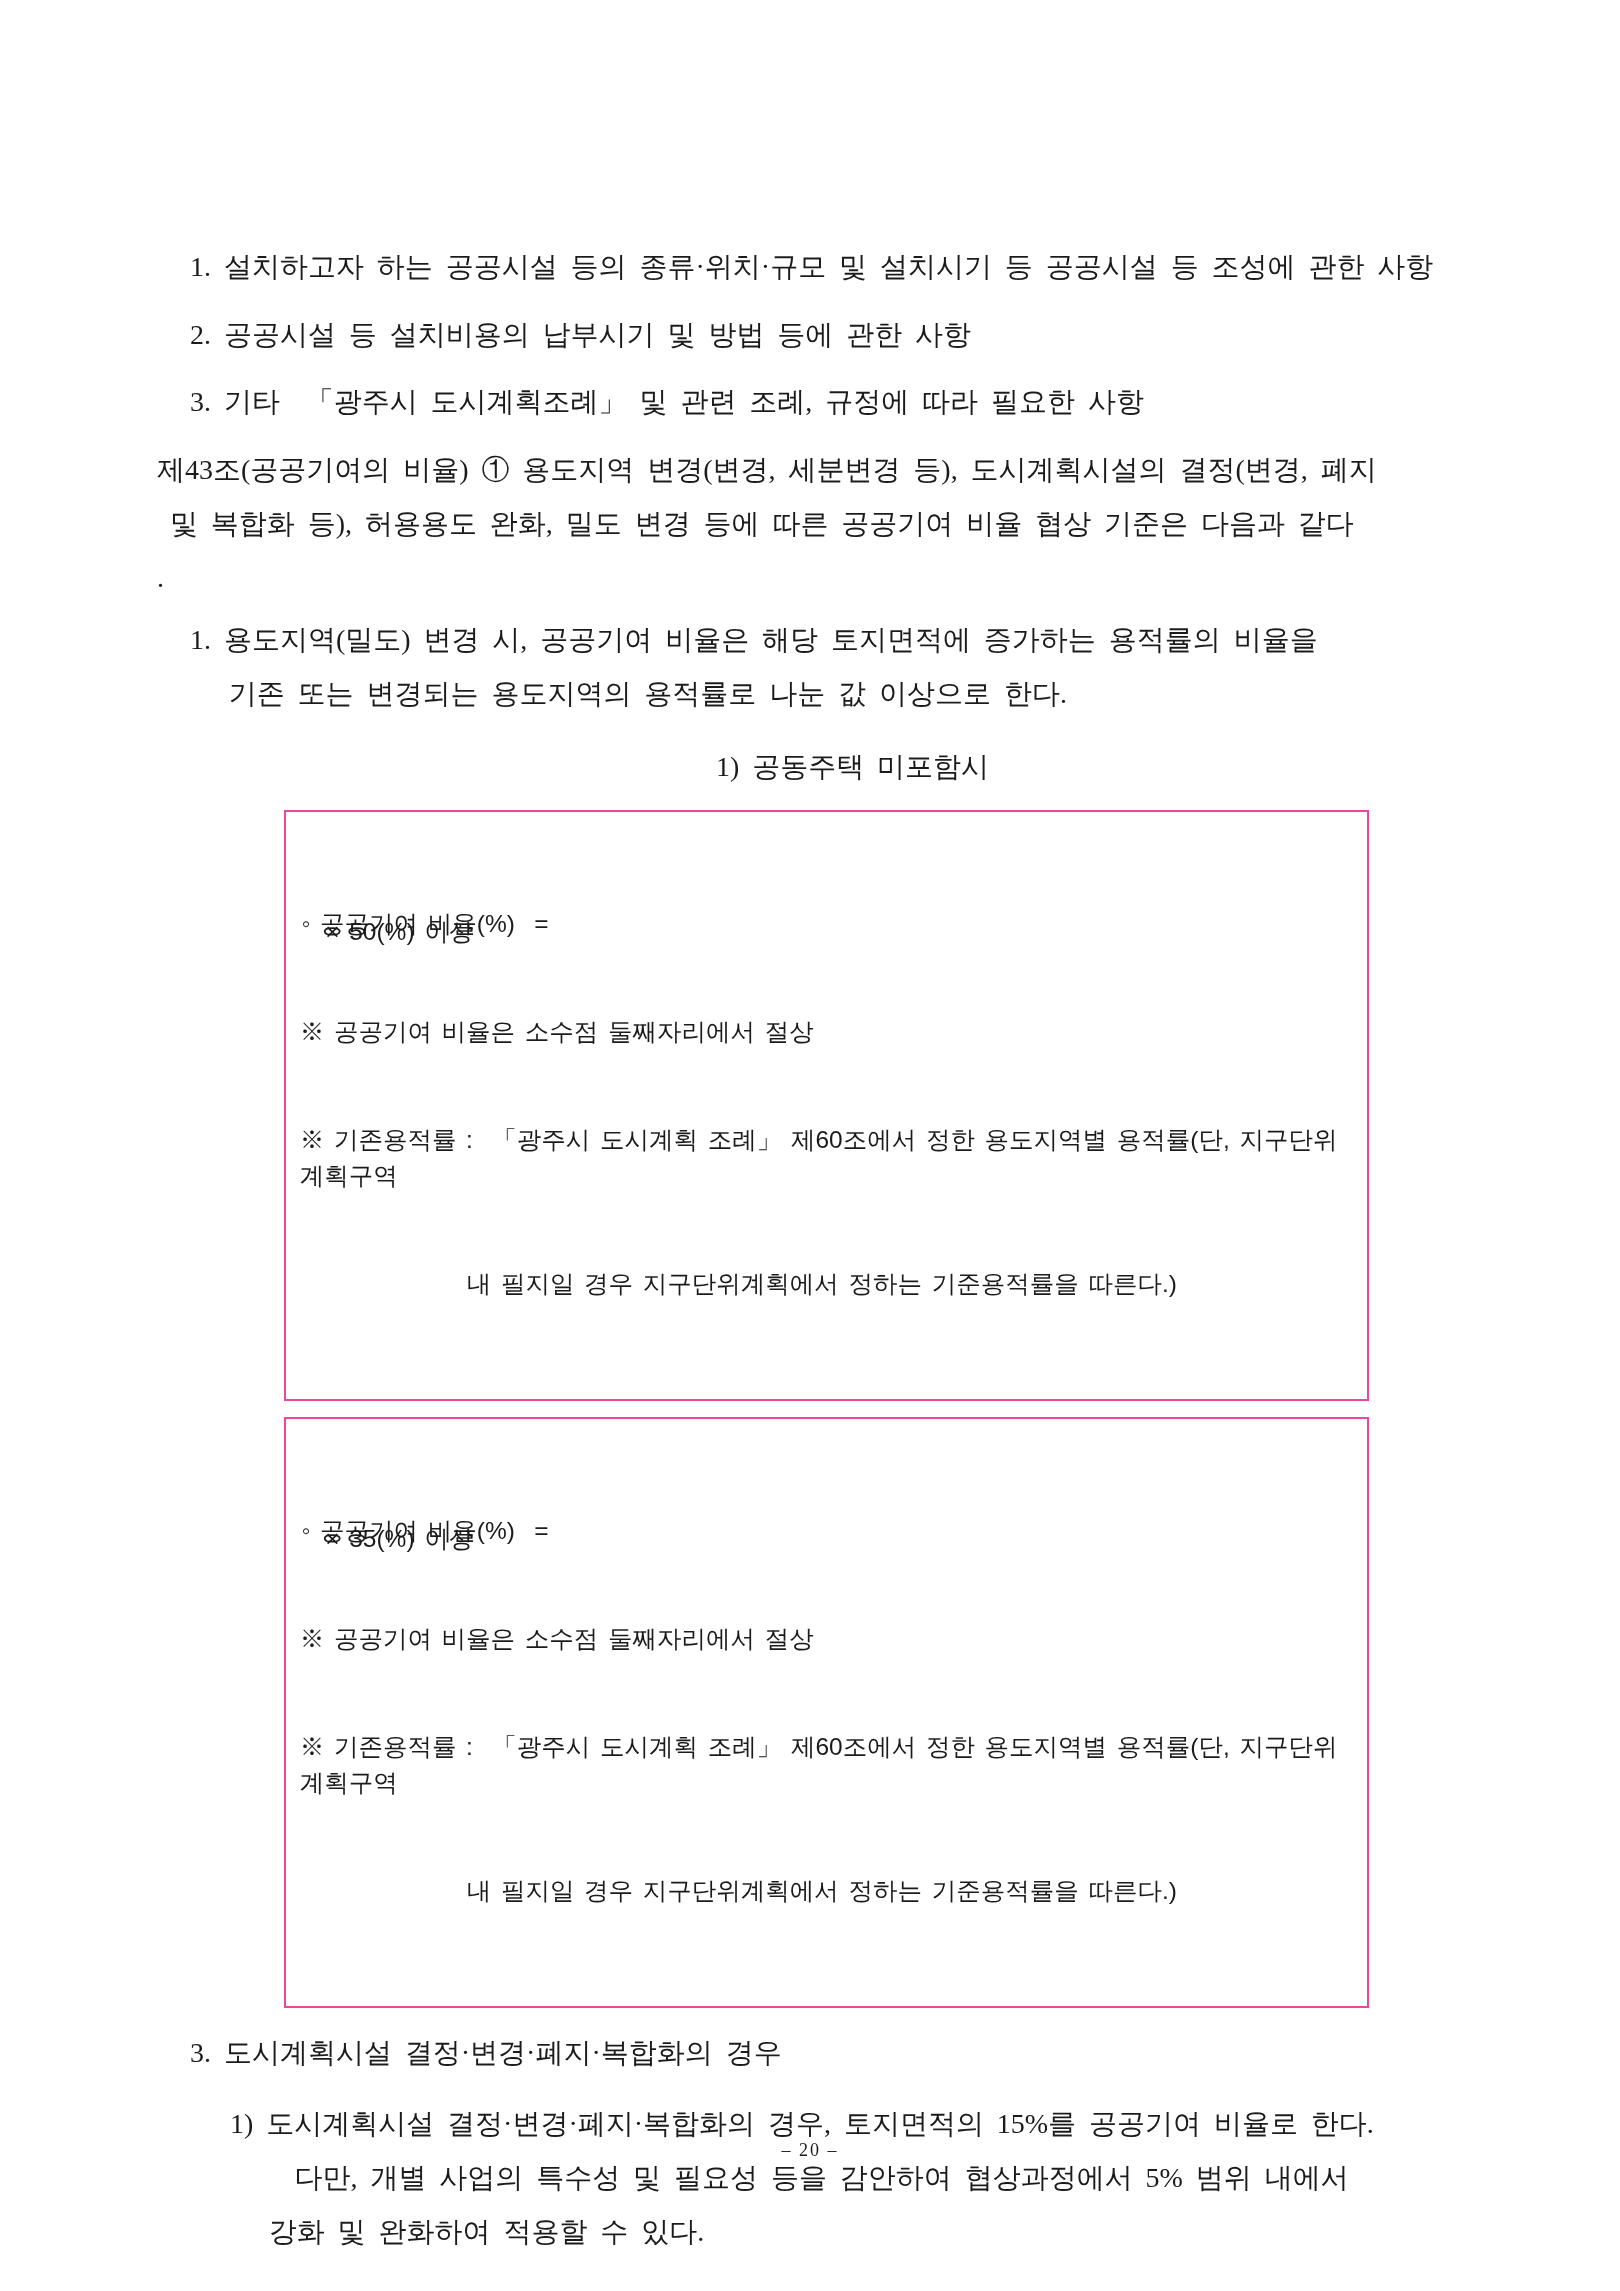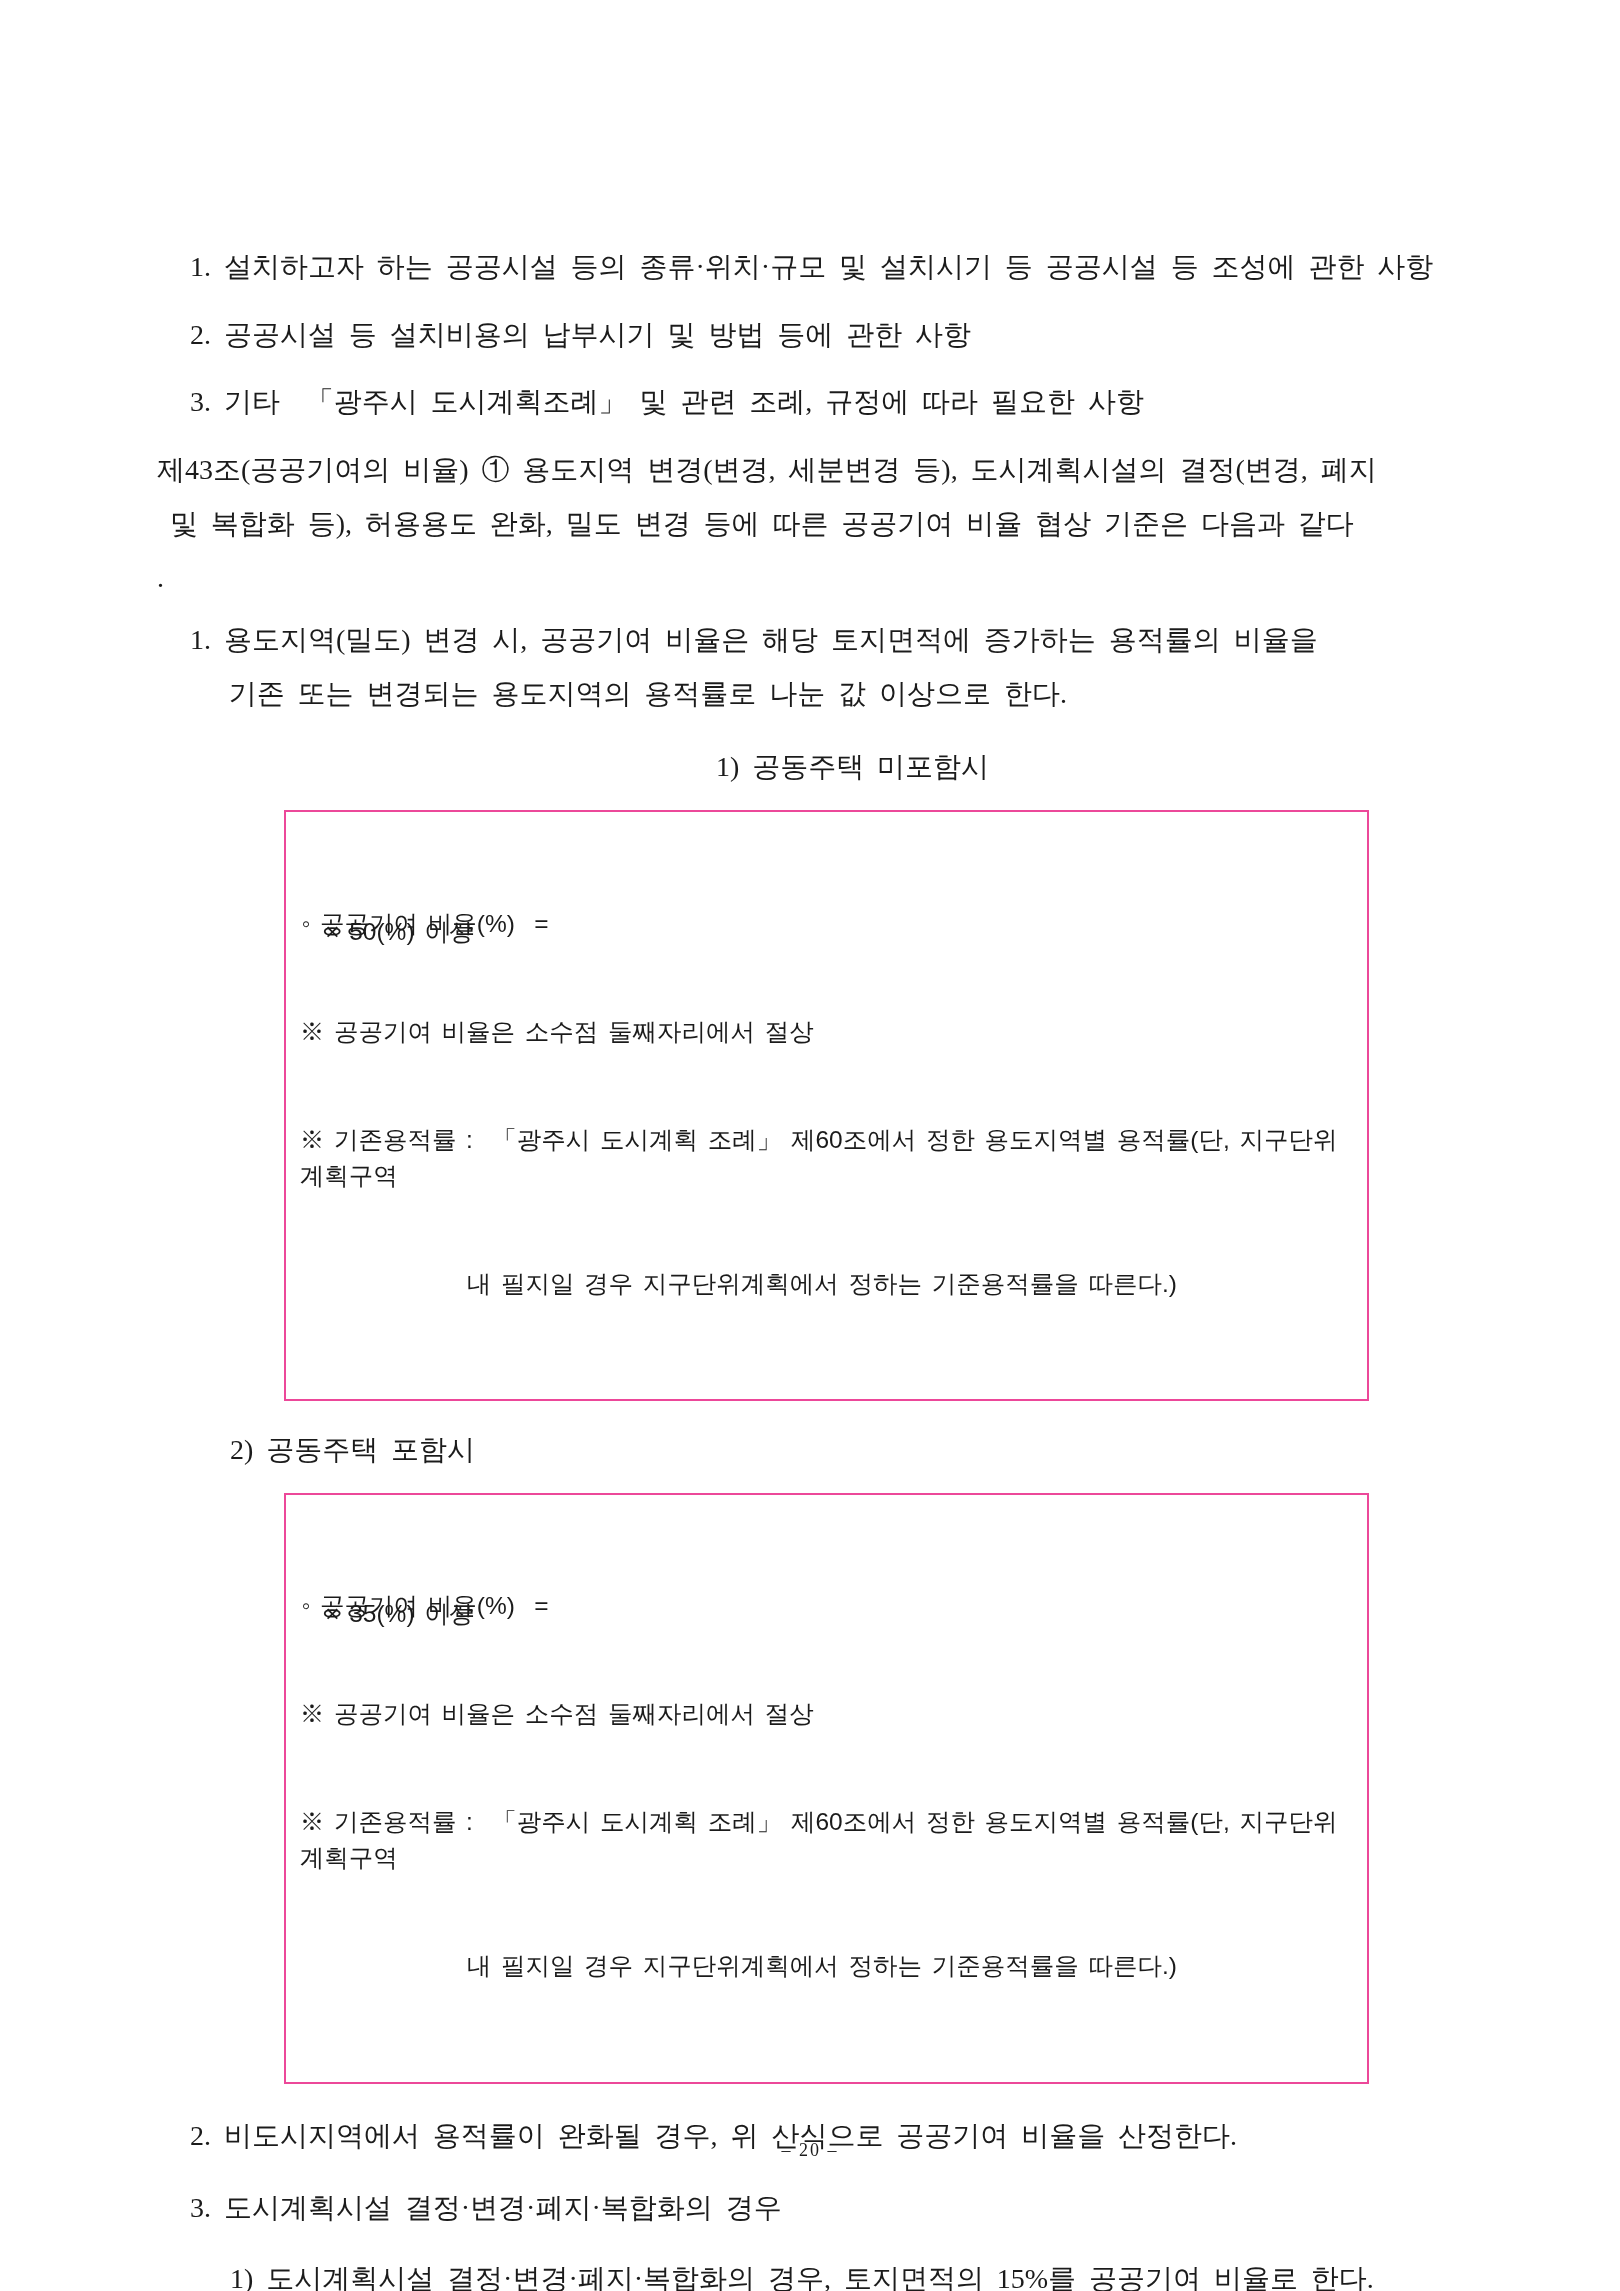--- a/index.html
+++ b/index.html
@@ -85,33 +85,31 @@
     <div class="rulebox mt16">
       <div class="formula-line">
         <span class="formula-base">◦ 공공기여 비율(%)  =</span>
         <span class="formula-overlay">× 50(%) 이상</span>
       </div>
       <div>※ 공공기여 비율은 소수점 둘째자리에서 절상</div>
       <div>※ 기존용적률 :  「광주시 도시계획 조례」 제60조에서 정한 용도지역별 용적률(단, 지구단위계획구역</div>
       <div class="note-cont">내 필지일 경우 지구단위계획에서 정하는 기준용적률을 따른다.)</div>
     </div>
 
-    <div class="para indent2 mt22">2) 공동주택 포함시</div>
 
     <div class="rulebox mt16">
       <div class="formula-line">
         <span class="formula-base">◦ 공공기여 비율(%)  =</span>
         <span class="formula-overlay">× 35(%) 이상</span>
       </div>
       <div>※ 공공기여 비율은 소수점 둘째자리에서 절상</div>
       <div>※ 기존용적률 :  「광주시 도시계획 조례」 제60조에서 정한 용도지역별 용적률(단, 지구단위계획구역</div>
       <div class="note-cont">내 필지일 경우 지구단위계획에서 정하는 기준용적률을 따른다.)</div>
     </div>
 
-    <div class="para indent1 mt26">2. 비도시지역에서 용적률이 완화될 경우, 위 산식으로 공공기여 비율을 산정한다.</div>
 
     <div class="para indent1 mt18">3. 도시계획시설 결정·변경·폐지·복합화의 경우</div>
 
     <div class="para indent2 mt18">1) 도시계획시설 결정·변경·폐지·복합화의 경우, 토지면적의 15%를 공공기여 비율로 한다.
      다만, 개별 사업의 특수성 및 필요성 등을 감안하여 협상과정에서 5% 범위 내에서
    강화 및 완화하여 적용할 수 있다.</div>
 
   </div>
 
   <div class="page-number">– 20 –</div>

